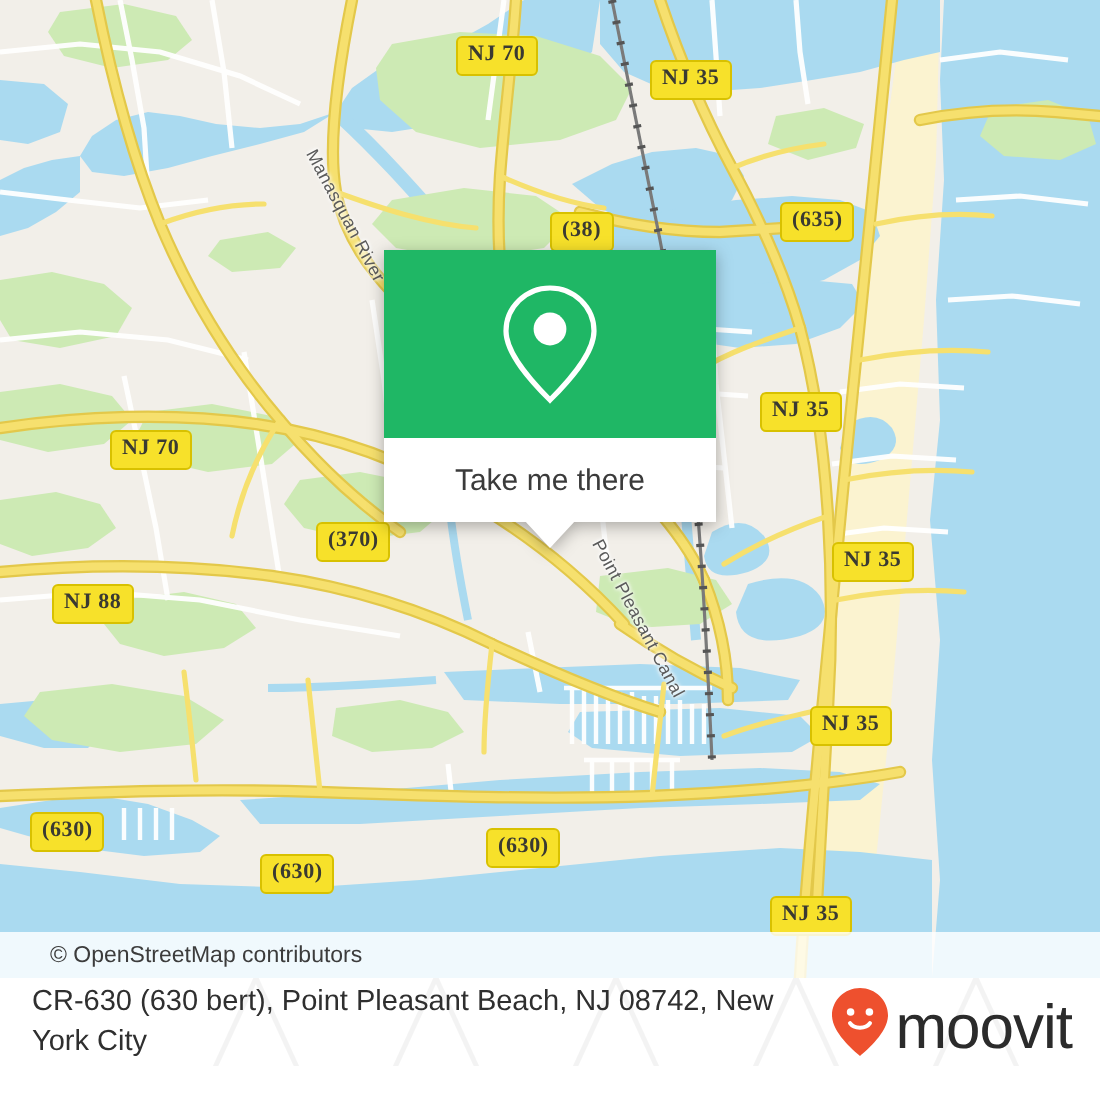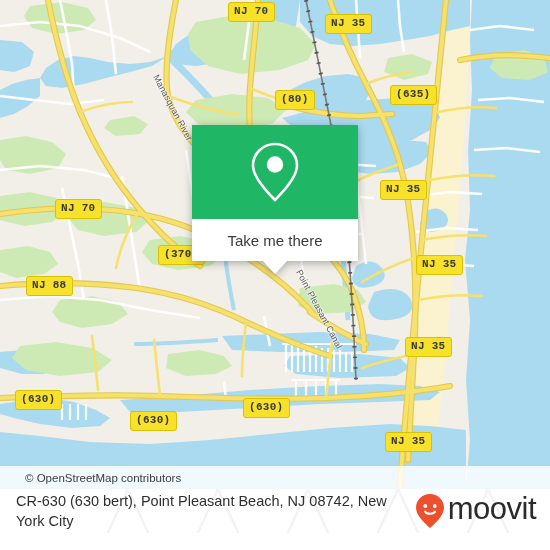--- a/index.html
+++ b/index.html
@@ -48,23 +48,24 @@
     position: absolute;
     background: #f7e12a;
     border: 1.4px solid #d8c100;
     border-radius: 3px;
     color: #3a3a32;
     font-size: 11px;
     font-weight: bold;
     line-height: 1;
     padding: 3px 5px 4px 5px;
     white-space: nowrap;
-    font-family: Liberation Mono, monospace;
+    font-family: Liberation Serif, serif;
     letter-spacing: .3px;
     box-sizing: border-box;
+    margin-top: 16px;
   }
   .shield.cr {
     font-weight: bold;
   }
 
   
   .callout {
     position: absolute;
     left: 192px;
     top: 125px;
@@ -152,21 +153,21 @@
     max-width: 400px;
     font-family: "Liberation Sans", sans-serif;
   }
   .footer-logo {
     position: absolute;
     right: 14px;
     top: 50%;
     transform: translateY(-50%);
     z-index: 2;
     display: flex;
-    align-items: flex-start;
+    align-items: flex-end;
     gap: 3px;
   }
   .logo-word {
     font-size: 31px;
     line-height: 31px;
     color: #2b2b2b;
     letter-spacing: -0.5px;
     font-family: "Liberation Sans", sans-serif;
   }
 </style>
@@ -354,21 +355,21 @@
           <path fill="none" stroke="#555555" stroke-width="4" stroke-dasharray="1.6 9" d="M306,0 C314,40 322,80 330,120 C338,162 344,204 348,246 C352,292 354,336 356,380"></path>
         </g>
       </g>
     </svg>
 
     <div class="map-label" style="left:160px; top:73px; transform: rotate(62deg); transform-origin: left top;">Manasquan River</div>
     <div class="map-label" style="left:303px; top:268px; transform: rotate(62deg); transform-origin: left top;">Point Pleasant Canal</div>
 
     <div class="shield" style="left:228px; top:2px;">NJ 70</div>
     <div class="shield" style="left:325px; top:14px;">NJ 35</div>
-    <div class="shield cr" style="left:275px; top:90px;">(80)</div>
+    <div class="shield cr" style="left:275px; top:90px;">(38)</div>
     <div class="shield cr" style="left:390px; top:85px;">(635)</div>
     <div class="shield" style="left:380px; top:180px;">NJ 35</div>
     <div class="shield" style="left:55px; top:199px;">NJ 70</div>
     <div class="shield cr" style="left:158px; top:245px;">(370)</div>
     <div class="shield" style="left:416px; top:255px;">NJ 35</div>
     <div class="shield" style="left:26px; top:276px;">NJ 88</div>
     <div class="shield" style="left:405px; top:337px;">NJ 35</div>
     <div class="shield cr" style="left:15px; top:390px;">(630)</div>
     <div class="shield cr" style="left:243px; top:398px;">(630)</div>
     <div class="shield cr" style="left:130px; top:411px;">(630)</div>

